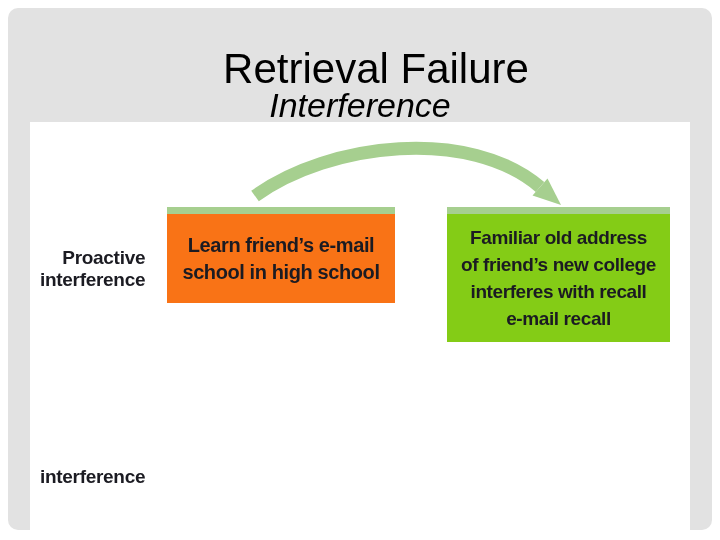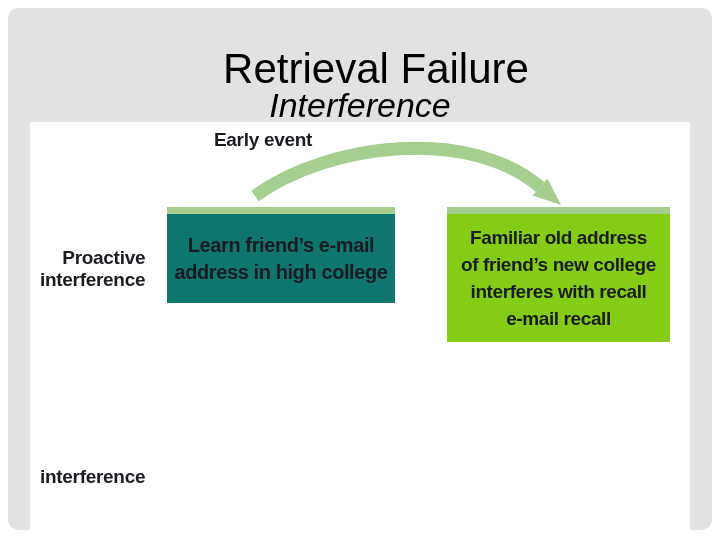--- a/index.html
+++ b/index.html
@@ -85,21 +85,21 @@
     justify-content: center;
     align-items: center;
     text-align: center;
     font-weight: bold;
     color: #1b1b22;
     letter-spacing: -0.4px;
   }
   .box.purple {
     left: 137px;
     width: 228px; height: 89px;
-    background: #0f766e;
+    background: #f97316;
     font-size: 20px;
     line-height: 27px;
   }
   .box.blue {
     left: 417px;
     width: 223px; height: 128px;
     background: #84cc16;
     font-size: 19px;
     line-height: 27px;
   }
@@ -107,35 +107,34 @@
 </head>
 <body>
 
 <div class="slide">
 
   <h1 class="title">Retrieval Failure</h1>
   <h2 class="subtitle">Interference</h2>
 
   <div class="figure">
 
-    <div class="event-label early">Early event</div>
 
     <svg class="arrow-svg" viewBox="0 0 660 418" xmlns="http://www.w3.org/2000/svg">
       <path d="M 225 74 C 300 20, 440 5, 510 65" fill="none" stroke="#a6cf8f" stroke-width="13" stroke-linecap="butt"></path>
       <polygon points="531,83 502.5,73.5 517.5,56.5" fill="#a6cf8f"></polygon>
     </svg>
 
     <div class="side-label proactive">
       <div>Proactive</div>
       <div>interference</div>
     </div>
 
     <div class="box purple">
       <div>Learn friend’s e-mail</div>
-      <div>address in high college</div>
+      <div>school in high school</div>
     </div>
 
     <div class="box blue">
       <div>Familiar old address</div>
       <div>of friend’s new college</div>
       <div>interferes with recall</div>
       <div>e-mail recall</div>
     </div>
 
     <div class="side-label retroactive">

